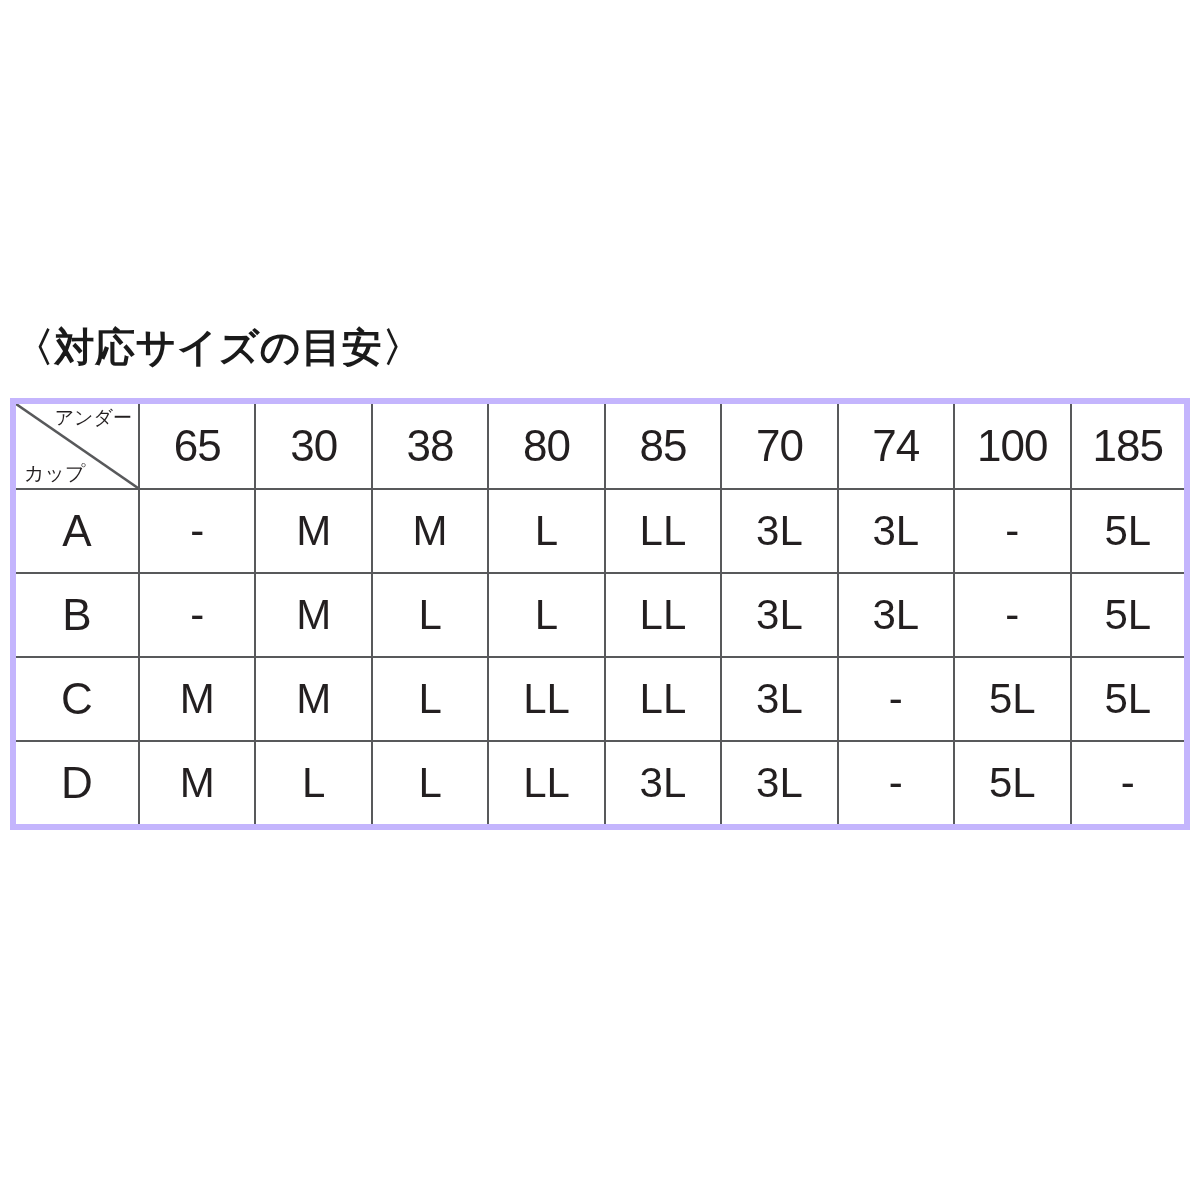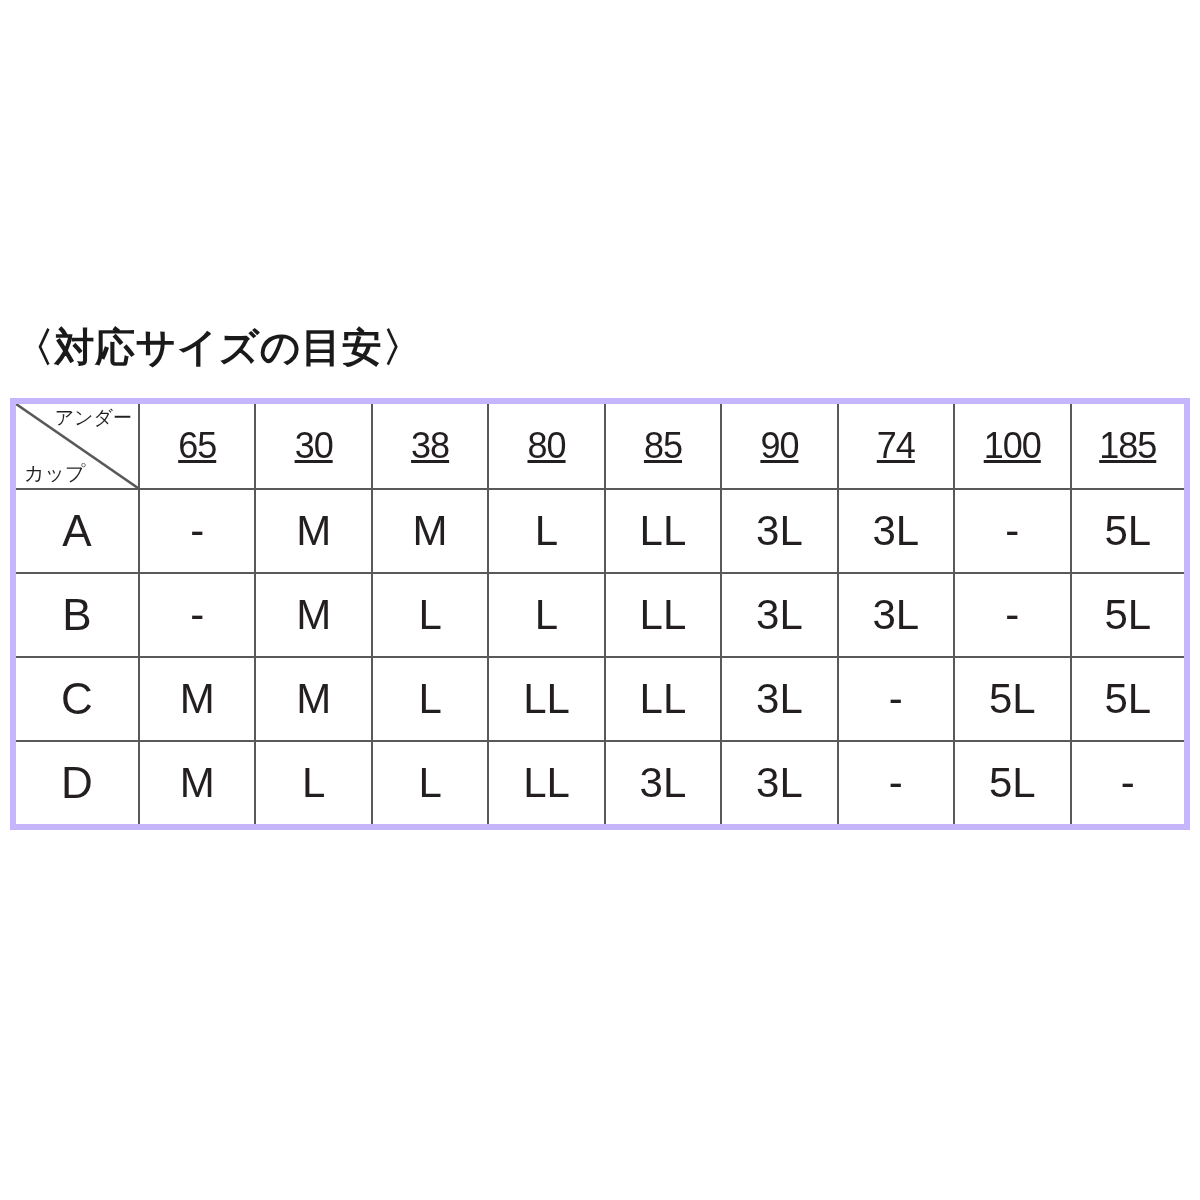--- a/index.html
+++ b/index.html
@@ -86,24 +86,23 @@
   .corner-bottom {
     position: absolute;
     left: 8px;
     bottom: 4px;
     font-size: 20px;
     line-height: 1.05;
     white-space: nowrap;
   }
   .head-num {
     height: 84px;
-    font-size: 36px;
+    font-size: 44px;
     font-weight: bold;
     letter-spacing: -1px;
-    text-decoration: underline;
   }
   .row-label {
     height: 82px;
     font-size: 44px;
     font-weight: bold;
   }
   .cell-val {
     height: 82px;
     font-size: 42px;
     font-weight: normal;
@@ -127,21 +126,21 @@
               </svg>
               <span class="corner-top">アンダー</span>
               <span class="corner-bottom">カップ</span>
             </div>
           </th>
           <th class="head-num">65</th>
           <th class="head-num">30</th>
           <th class="head-num">38</th>
           <th class="head-num">80</th>
           <th class="head-num">85</th>
-          <th class="head-num">90</th>
+          <th class="head-num">70</th>
           <th class="head-num">74</th>
           <th class="head-num">100</th>
           <th class="head-num">185</th>
         </tr>
       </thead>
       <tbody>
         <tr>
           <td class="row-label">A</td>
           <td class="cell-val">-</td>
           <td class="cell-val">M</td>

